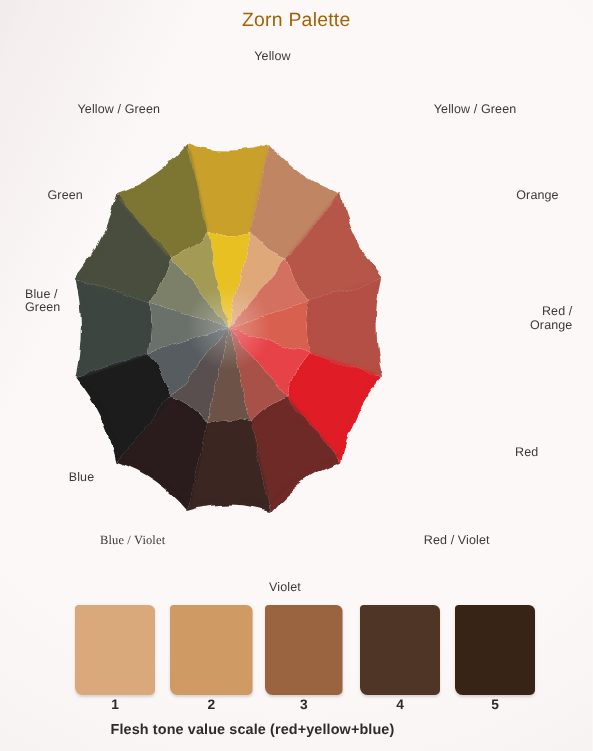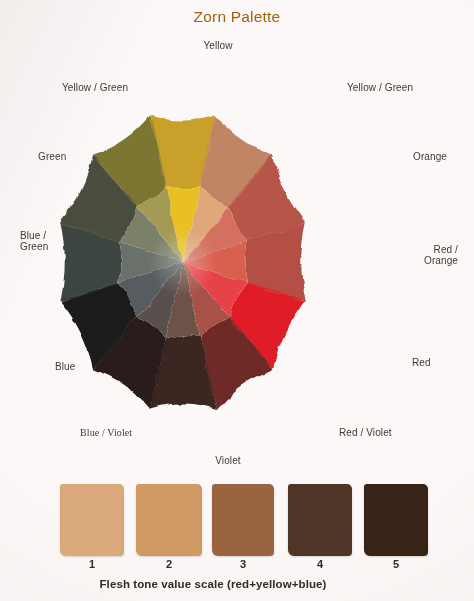--- a/index.html
+++ b/index.html
@@ -54,21 +54,21 @@
     border-radius:3px 5px 4px 6px;
     filter:blur(.2px);
     box-shadow:0 1px 2px rgba(120,105,100,.25);
   }
   .sw-num{
     position:absolute;
     font-size:11px;font-weight:bold;color:#2f2b28;
     text-align:center;
   }
   #scale-caption{
-    position:absolute;left:11px;top:578px;width:404px;
+    position:absolute;left:0;top:578px;width:404px;
     text-align:center;font-size:11.5px;font-weight:bold;
     color:#2f2b28;letter-spacing:.1px;
   }
 </style>
 </head>
 <body>
 
 <div class="paper-shade"></div>
 
 <div id="title">Zorn Palette</div>
@@ -131,23 +131,23 @@
     <circle cx="127" cy="210" r="34" fill="url(#centerfade)"></circle>
   </svg>
   <div id="wheel-labels">
       <div class="lbl" style="left: 162px; top: -11px; text-align: center; transform: translateX(-50%);">Yellow</div>
       <div class="lbl" style="left: 291px; top: 31px;">Yellow / Green</div>
       <div class="lbl" style="left: 357px; top: 100px;">Orange</div>
       <div class="lbl" style="left: 368px; top: 193px; text-align: right;">Red /
 Orange</div>
       <div class="lbl" style="left: 356px; top: 306px;">Red</div>
       <div class="lbl" style="left: 283px; top: 376px;">Red / Violet</div>
-      <div class="lbl" style="left: 172px; top: 404px; text-align: right; transform: translateX(-50%);">Violet</div>
+      <div class="lbl" style="left: 172px; top: 414px; text-align: right; transform: translateX(-50%);">Violet</div>
       <div class="lbl" style="left: 24px; top: 376px; font-family: Liberation Serif, serif;">Blue / Violet</div>
-      <div class="lbl" style="left: -1px; top: 310px;">Blue</div>
+      <div class="lbl" style="left: -1px; top: 326px;">Blue</div>
       <div class="lbl" style="left: -36px; top: 179px;">Blue /
 Green</div>
       <div class="lbl" style="left: -18px; top: 100px;">Green</div>
       <div class="lbl" style="left: 6px; top: 31px;">Yellow / Green</div>
     </div>
 </div>
 
 <div id="scale">
     <div class="swatch" style="left: 0px; width: 64px; background: rgb(217, 168, 123);"></div>
     <div class="sw-num" style="left: 0px; width: 64px; top: 74px;">1</div>

